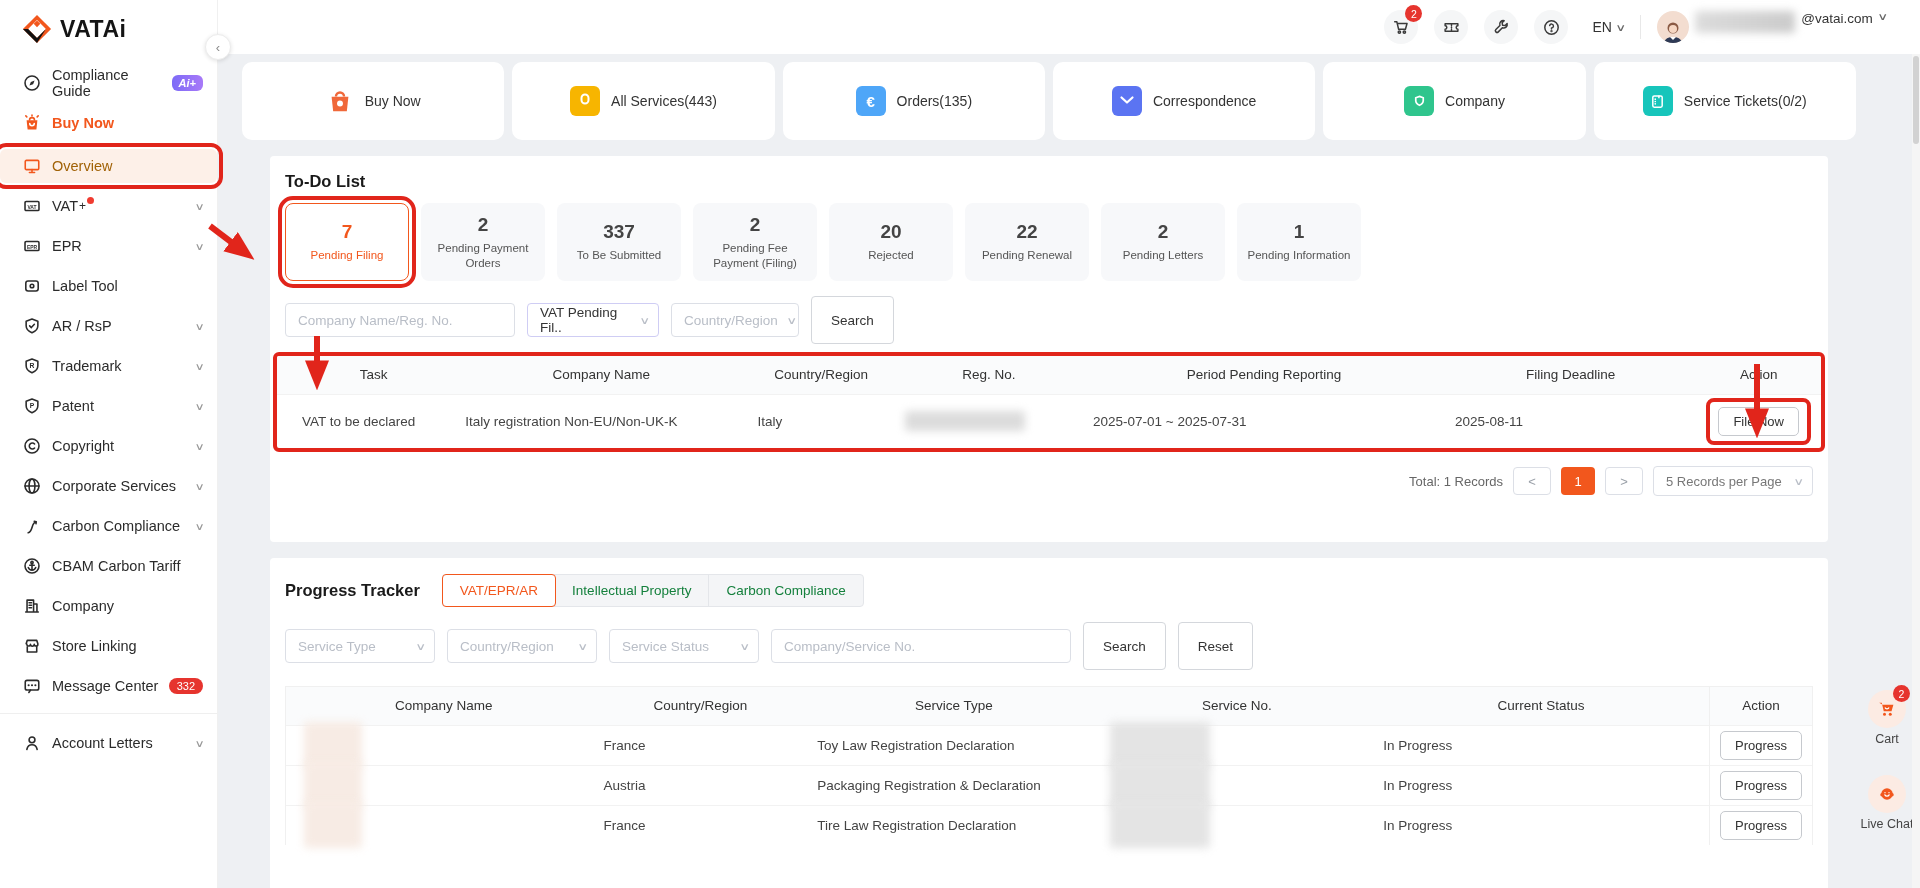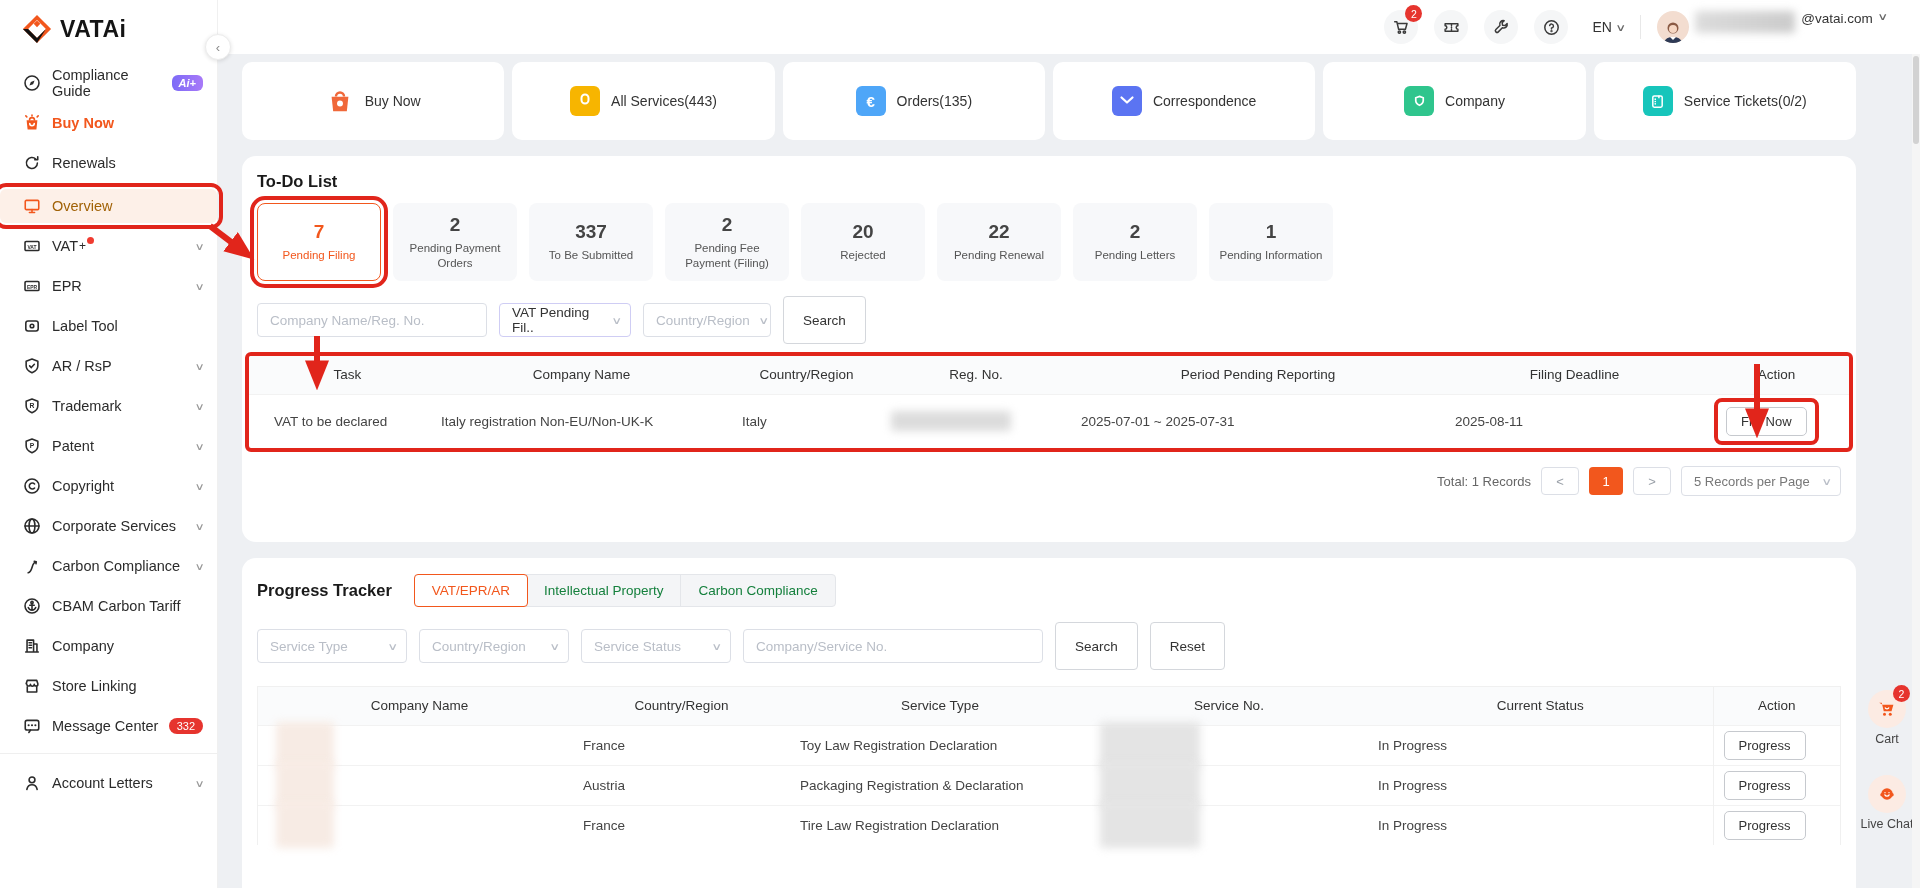--- a/index.html
+++ b/index.html
@@ -47,21 +47,21 @@
 
   .quick-row { display:flex; gap:8px; }
   .quick-card { flex:1; height:78px; background:#fff; border-radius:10px; display:flex; align-items:center; justify-content:center; gap:11px; font-size:14px; color:#333; cursor:pointer; }
   .qc-icon { width:30px; height:30px; border-radius:6px; display:flex; align-items:center; justify-content:center; color:#fff; font-weight:bold; font-size:15px; flex:none; }
 
   .banner { margin-top:18px; height:32px; background:#fcebea; border-radius:4px; display:flex; align-items:center; padding:0 16px; }
   .banner-flag { width:16px; height:16px; margin-right:10px; }
   .banner-label { color:#f05f58; font-size:14px; }
   .banner-link { color:#e8443c; font-size:13.5px; text-decoration:underline; margin-left:42px; cursor:pointer; }
 
-  .panel { background:#fff; border-radius:14px; margin:16px 0 0; padding:16px 15px 0; }
+  .panel { background:#fff; border-radius:4px; margin:16px 28px 0; padding:16px 15px 0; }
   .panel-title { font-size:16.5px; font-weight:bold; color:#1a1a1a; }
 
   
   .stats-row { display:flex; gap:12px; margin-top:12px; align-items:flex-start; }
   .stat-card { width:124px; height:78px; background:#f7f8fa; border-radius:8px; display:flex; flex-direction:column; align-items:center; justify-content:center; gap:5px; cursor:pointer; }
   .stat-value { font-size:19px; font-weight:bold; color:#444; }
   .stat-label { font-size:11.5px; color:#555; text-align:center; line-height:1.25; padding:0 6px; }
   .stat-card.active { background:#fff; border:1px solid #f2571d; }
   .stat-card.active .stat-value, .stat-card.active .stat-label { color:#f2571d; }
   .annot-stat { outline:4px solid #e1251b; outline-offset:3px; border-radius:8px; }
@@ -149,28 +149,20 @@
     <div class="side-item orange">
       <span class="si">
           <svg viewBox="0 0 16 16">
             <path d="M3.2 5.6h9.6l-.9 8.2H4.1z" fill="#f2571d" stroke="none"></path>
             <path d="M5.8 5.4a2.2 2.2 0 0 1 4.4 0" stroke="#f2571d"></path>
             <path d="M6 8.4a2 2 0 0 0 4 0" stroke="#fff"></path>
             <path d="M3.4 2.6l-.9-.9M12.6 2.6l.9-.9M8 1.8v-.9" stroke="#f2571d"></path>
           </svg>
         </span>
       <span>Buy Now</span>
-    </div>
-    <div class="side-item">
-      <span class="si">
-          <svg viewBox="0 0 16 16">
-            <path d="M12.8 8a4.9 4.9 0 1 1-1.4-3.4M13.1 2.4v2.7h-2.7"></path>
-          </svg>
-        </span>
-      <span>Renewals</span>
     </div>
 
     <div class="side-item active annot-overview gap-before">
       <span class="si">
           <svg viewBox="0 0 16 16">
             <rect x="2" y="3" width="12" height="8.2" rx="1"></rect>
             <path d="M5.7 13.8h4.6M8 11.2v2.6"></path>
           </svg>
         </span>
       <span>Overview</span>

